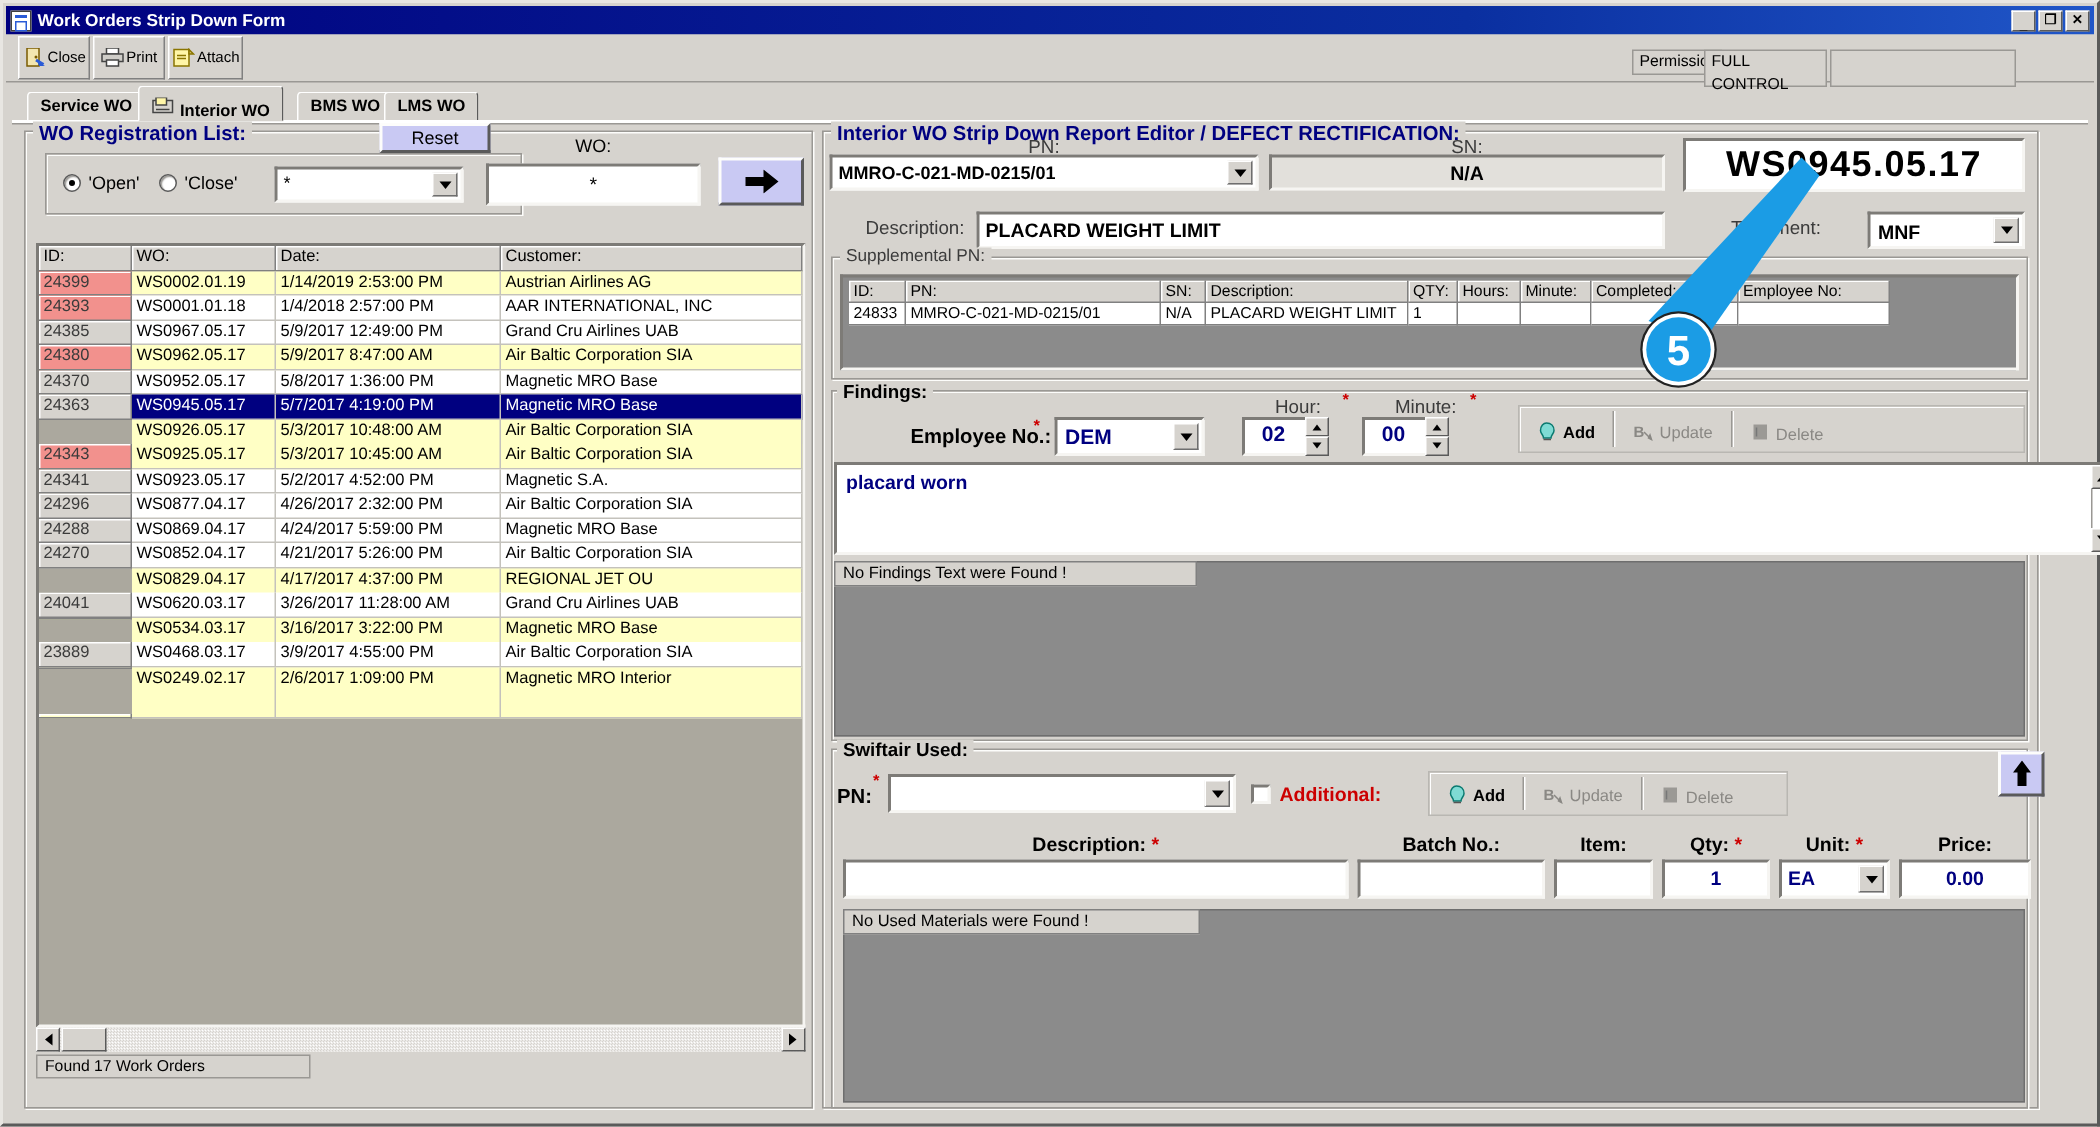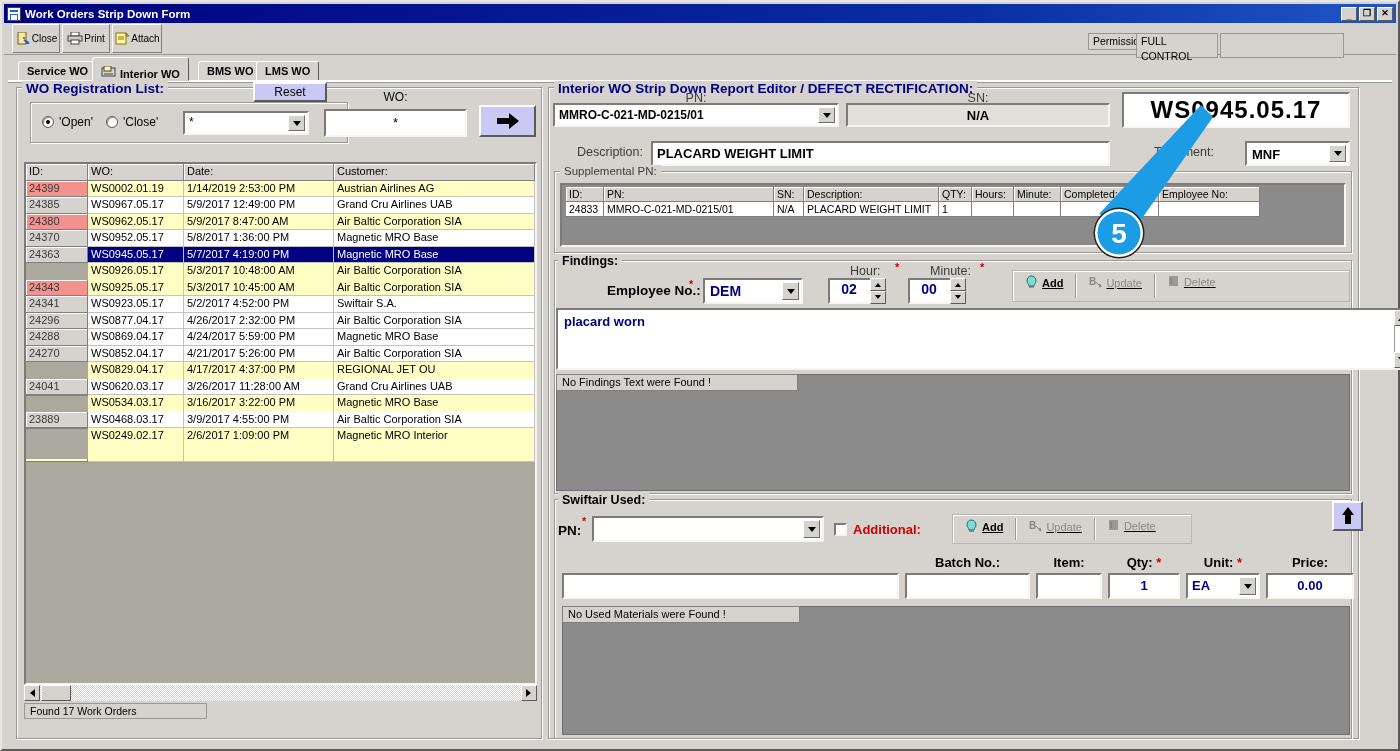--- a/index.html
+++ b/index.html
@@ -84,21 +84,21 @@
   .fieldlabel { font-size:12.5px; color:#3b3b3b; }
   .boldfield { font-weight:bold; font-size:13px; }
   .sup-table { position:absolute; left:4px; top:2px; }
   .sup-row { display:flex; }
   .sup-cell { border-right:1px solid #808080; border-bottom:1px solid #808080; font-size:10.5px;
               padding:0 3px; height:15px; line-height:14px; white-space:nowrap; overflow:hidden; }
   .sup-head .sup-cell { background:#D6D3CE; box-shadow:inset 1px 1px 0 #fff; }
   .sup-data .sup-cell { background:#fff; }
 
   .mini-toolbar { position:absolute; border:1px solid #b9b7b2; box-shadow:inset 1px 1px 0 #fff;
-                  display:flex; align-items:flex-start; padding:2px 6px; gap:4px;text-decoration:underline; }
+                  display:flex; align-items:flex-end; padding:2px 6px; gap:4px; }
   .tb-btn { display:flex; align-items:center; gap:4px; padding:2px 6px; font-size:11px; font-weight:bold; }
   .tb-btn.disabled { color:#8a8884; font-weight:normal; }
   .tb-sep { width:2px; align-self:stretch; border-left:1px solid #9a9894; border-right:1px solid #fff; margin:1px 2px; }
 
   .spinner { position:absolute; width:58px; height:26px; }
   .spin-val { position:absolute; left:0; top:0; width:42px; height:26px; text-align:center;
               font-weight:bold; font-size:14px; color:#000080; line-height:22px; }
   .spin-btns { position:absolute; right:0; top:0; width:16px; height:26px; display:flex; flex-direction:column; }
   .spin-btns > div { flex:1; background:#D6D3CE; border:1px solid; border-color:#fff #5a5a5a #5a5a5a #fff;
                      display:flex; align-items:center; justify-content:center; }
@@ -219,20 +219,26 @@
       <div class="cell">Customer:</div>
     </div>
     <div>
         <div class="wo-row row-yellow">
           <div class="cell id-cell id-red">24399</div>
           <div class="cell ">WS0002.01.19</div>
           <div class="cell ">1/14/2019 2:53:00 PM</div>
           <div class="cell ">Austrian Airlines AG</div>
         </div>
         <div class="wo-row row-white">
+          <div class="cell id-cell id-red">24393</div>
+          <div class="cell ">WS0001.01.18</div>
+          <div class="cell ">1/4/2018 2:57:00 PM</div>
+          <div class="cell ">AAR INTERNATIONAL, INC</div>
+        </div>
+        <div class="wo-row row-white">
           <div class="cell id-cell id-grey">24385</div>
           <div class="cell ">WS0967.05.17</div>
           <div class="cell ">5/9/2017 12:49:00 PM</div>
           <div class="cell ">Grand Cru Airlines UAB</div>
         </div>
         <div class="wo-row row-yellow">
           <div class="cell id-cell id-red">24380</div>
           <div class="cell ">WS0962.05.17</div>
           <div class="cell ">5/9/2017 8:47:00 AM</div>
           <div class="cell ">Air Baltic Corporation SIA</div>
@@ -258,21 +264,21 @@
         <div class="wo-row row-yellow">
           <div class="cell id-cell id-red">24343</div>
           <div class="cell ">WS0925.05.17</div>
           <div class="cell ">5/3/2017 10:45:00 AM</div>
           <div class="cell ">Air Baltic Corporation SIA</div>
         </div>
         <div class="wo-row row-white">
           <div class="cell id-cell id-grey">24341</div>
           <div class="cell ">WS0923.05.17</div>
           <div class="cell ">5/2/2017 4:52:00 PM</div>
-          <div class="cell ">Swiftair S.A.</div>
+          <div class="cell ">Magnetic S.A.</div>
         </div>
         <div class="wo-row row-white">
           <div class="cell id-cell id-grey">24296</div>
           <div class="cell ">WS0877.04.17</div>
           <div class="cell ">4/26/2017 2:32:00 PM</div>
           <div class="cell ">Air Baltic Corporation SIA</div>
         </div>
         <div class="wo-row row-white">
           <div class="cell id-cell id-grey">24288</div>
           <div class="cell ">WS0869.04.17</div>
@@ -510,20 +516,23 @@
       <span>Delete</span>
     </div>
   </div>
 
   <div class="raisedbtn lav" style="position:absolute; left:1330px; top:499px; width:31px; height:30px; display:flex; align-items:center; justify-content:center;">
     <svg width="14" height="18">
         <path d="M7 0 L13 8 H10 V17 H4 V8 H1 Z" fill="#000"></path>
       </svg>
   </div>
 
+  <div style="position:absolute; left:560px; top:553px; width:337px; text-align:center; font-weight:bold; font-size:13px;">
+    <span>Description:</span> <span class="red">*</span>
+  </div>
   <div style="position:absolute; left:903px; top:553px; width:125px; text-align:center; font-weight:bold; font-size:13px;">Batch No.:</div>
   <div style="position:absolute; left:1034px; top:553px; width:66px; text-align:center; font-weight:bold; font-size:13px;">Item:</div>
   <div style="position:absolute; left:1106px; top:553px; width:72px; text-align:center; font-weight:bold; font-size:13px;">
     <span>Qty:</span> <span class="red">*</span>
   </div>
   <div style="position:absolute; left:1184px; top:553px; width:74px; text-align:center; font-weight:bold; font-size:13px;">
     <span>Unit:</span> <span class="red">*</span>
   </div>
   <div style="position:absolute; left:1264px; top:553px; width:88px; text-align:center; font-weight:bold; font-size:13px;">Price:</div>
 

